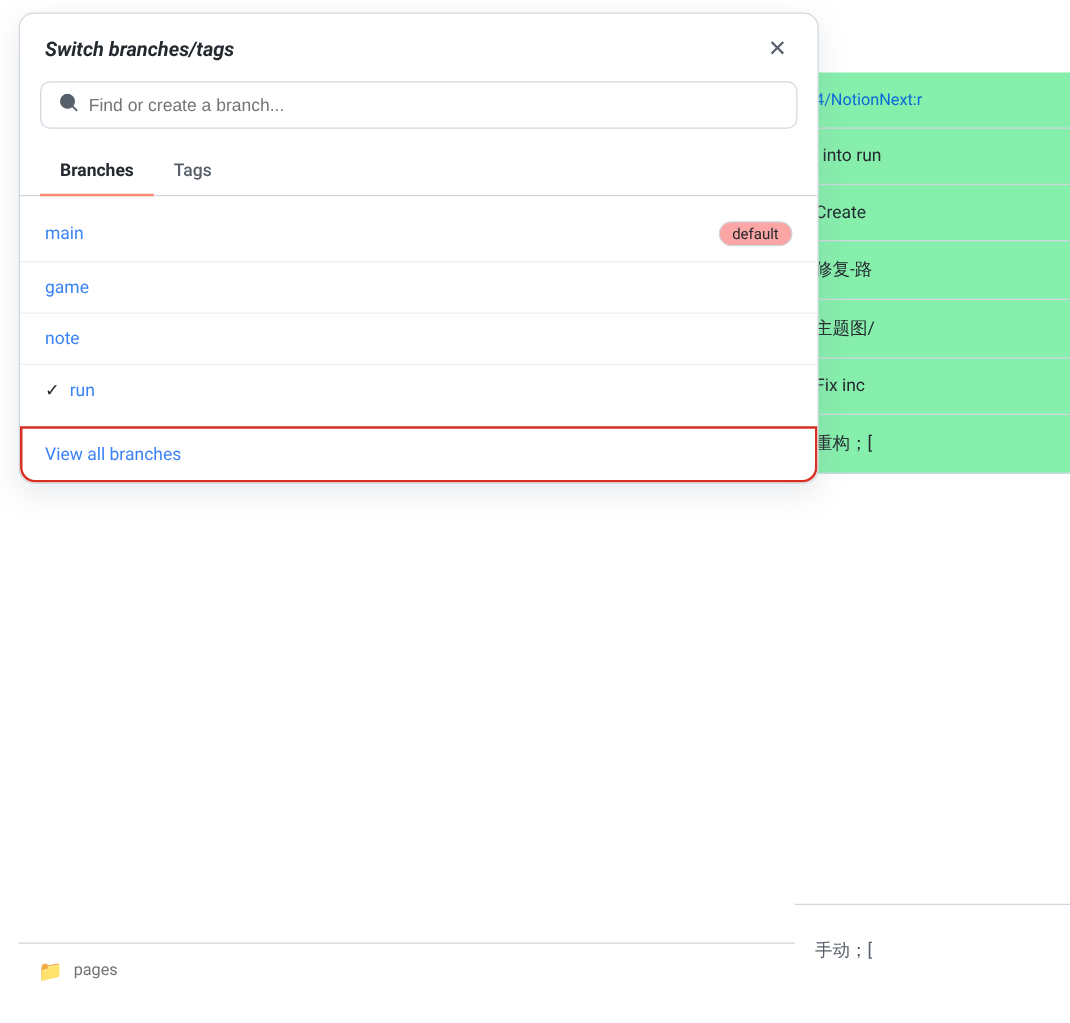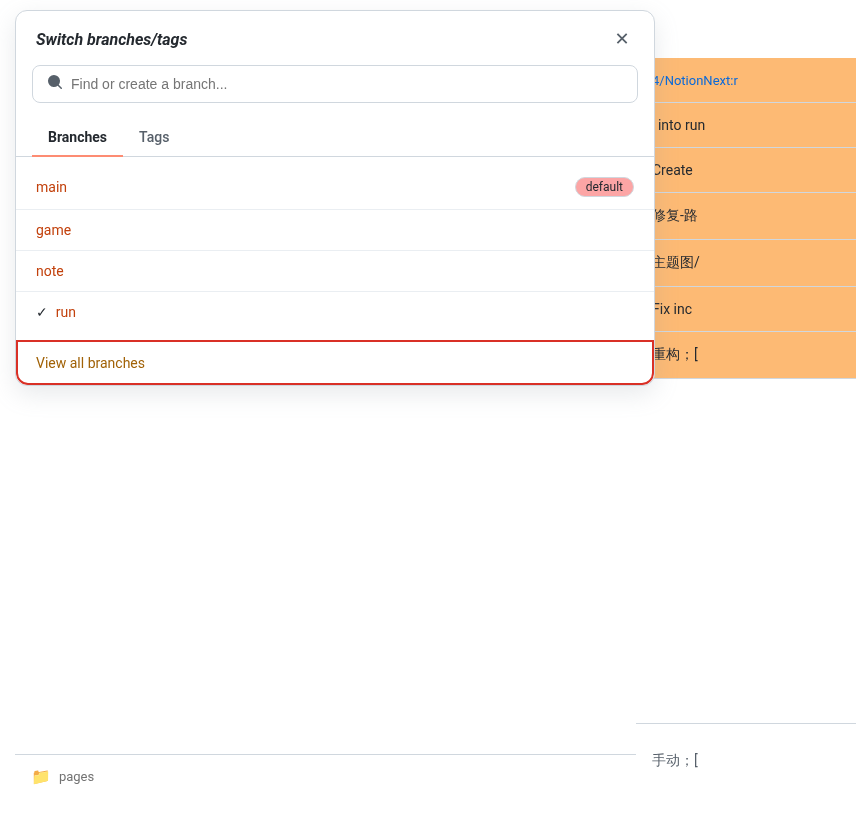--- a/index.html
+++ b/index.html
@@ -181,21 +181,21 @@
       border-bottom: 1px solid #eaeef2;
       cursor: pointer;
     }
 
     .branch-item:last-child {
       border-bottom: none;
     }
 
     .branch-name {
       font-size: 14px;
-      color: #c2410c;
+      color: #3b82f6;
     }
 
     .branch-item-left {
       display: flex;
       align-items: center;
       gap: 8px;
     }
 
     .check-icon {
       font-size: 14px;
@@ -209,36 +209,36 @@
       font-size: 12px;
       color: #24292f;
       background: #fca5a5;
     }
 
     
     .view-all-btn {
       display: block;
       padding: 14px 20px;
       font-size: 14px;
-      color: #a16207;
+      color: #3b82f6;
       border-top: 1px solid #d0d7de;
       background: #ffffff;
       cursor: pointer;
       outline: 2px solid #d93026;
       outline-offset: -2px;
       border-radius: 0 0 12px 12px;
     }
 
     
     .right-items {
       position: absolute;
       right: 0;
       top: 58px;
       width: 220px;
-      background: #fdba74;
+      background: #86efac;
     }
 
     .right-item {
       padding: 14px 16px;
       border-bottom: 1px solid #d0d7de;
       font-size: 14px;
       color: #24292f;
     }
 
     .right-item-link {

